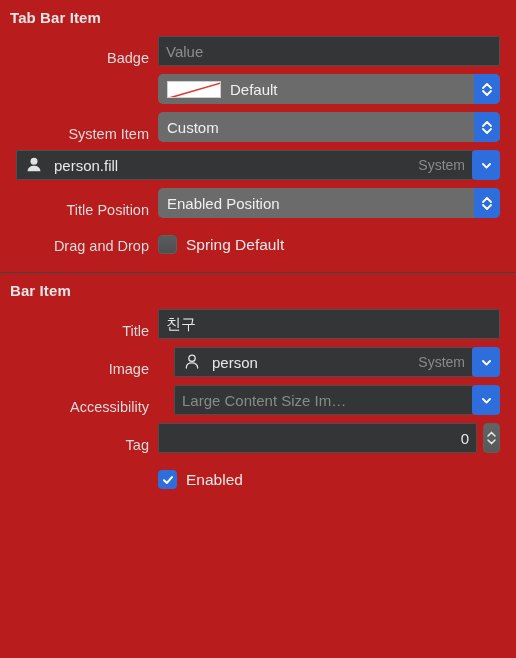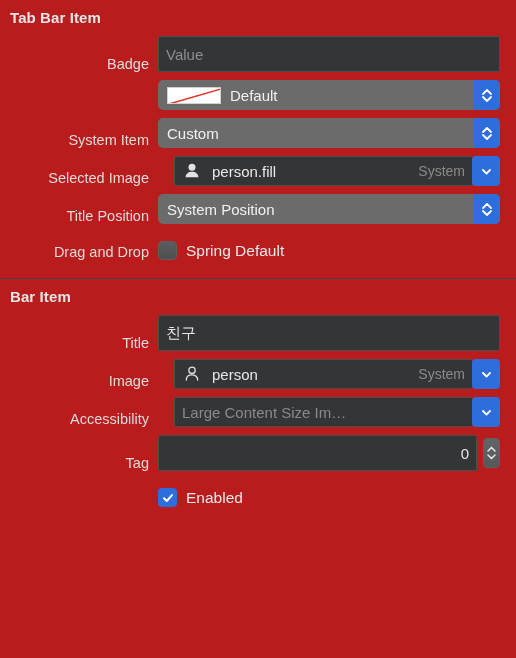--- a/index.html
+++ b/index.html
@@ -59,21 +59,21 @@
     flex: 1 1 auto;
     display: flex;
     align-items: center;
     margin-right: 16px;
     min-width: 0;
   }
 
   
   .textfield {
     flex: 1 1 auto;
-    height: 36px;
+    height: 30px;
     background: #343537;
     border: 1px solid #4c4e50;
     border-radius: 2px;
     display: flex;
     align-items: center;
     padding: 0 7px;
     font-size: 15px;
     color: #e8e8e8;
     white-space: nowrap;
     overflow: hidden;
@@ -268,21 +268,20 @@
             <svg width="12" height="17" viewBox="0 0 12 17" xmlns="http://www.w3.org/2000/svg">
               <path d="M2 7 L6 3 L10 7" fill="none" stroke="#ffffff" stroke-width="1.8" stroke-linecap="round" stroke-linejoin="round"></path>
               <path d="M2 10 L6 14 L10 10" fill="none" stroke="#ffffff" stroke-width="1.8" stroke-linecap="round" stroke-linejoin="round"></path>
             </svg>
           </div>
         </div>
       </div>
     </div>
 
     <div class="row">
-      <div class="row-label">Selected Image</div>
       <div class="row-control">
         <div class="combo">
           <div class="combo-field">
             <span class="sym-icon">
               <svg width="18" height="18" viewBox="0 0 18 18" xmlns="http://www.w3.org/2000/svg">
                 <circle cx="9" cy="5.3" r="3.5" fill="#e2e2e2"></circle>
                 <path d="M2.6 15.2 C2.6 11.7 5.5 9.7 9 9.7 C12.5 9.7 15.4 11.7 15.4 15.2 Z" fill="#e2e2e2"></path>
               </svg>
             </span>
             <span class="combo-text">person.fill</span>
@@ -294,21 +293,21 @@
             </svg>
           </div>
         </div>
       </div>
     </div>
 
     <div class="row">
       <div class="row-label">Title Position</div>
       <div class="row-control">
         <div class="popup">
-          <div class="popup-body">System Position</div>
+          <div class="popup-body">Enabled Position</div>
           <div class="chev-btn">
             <svg width="12" height="17" viewBox="0 0 12 17" xmlns="http://www.w3.org/2000/svg">
               <path d="M2 7 L6 3 L10 7" fill="none" stroke="#ffffff" stroke-width="1.8" stroke-linecap="round" stroke-linejoin="round"></path>
               <path d="M2 10 L6 14 L10 10" fill="none" stroke="#ffffff" stroke-width="1.8" stroke-linecap="round" stroke-linejoin="round"></path>
             </svg>
           </div>
         </div>
       </div>
     </div>
 

